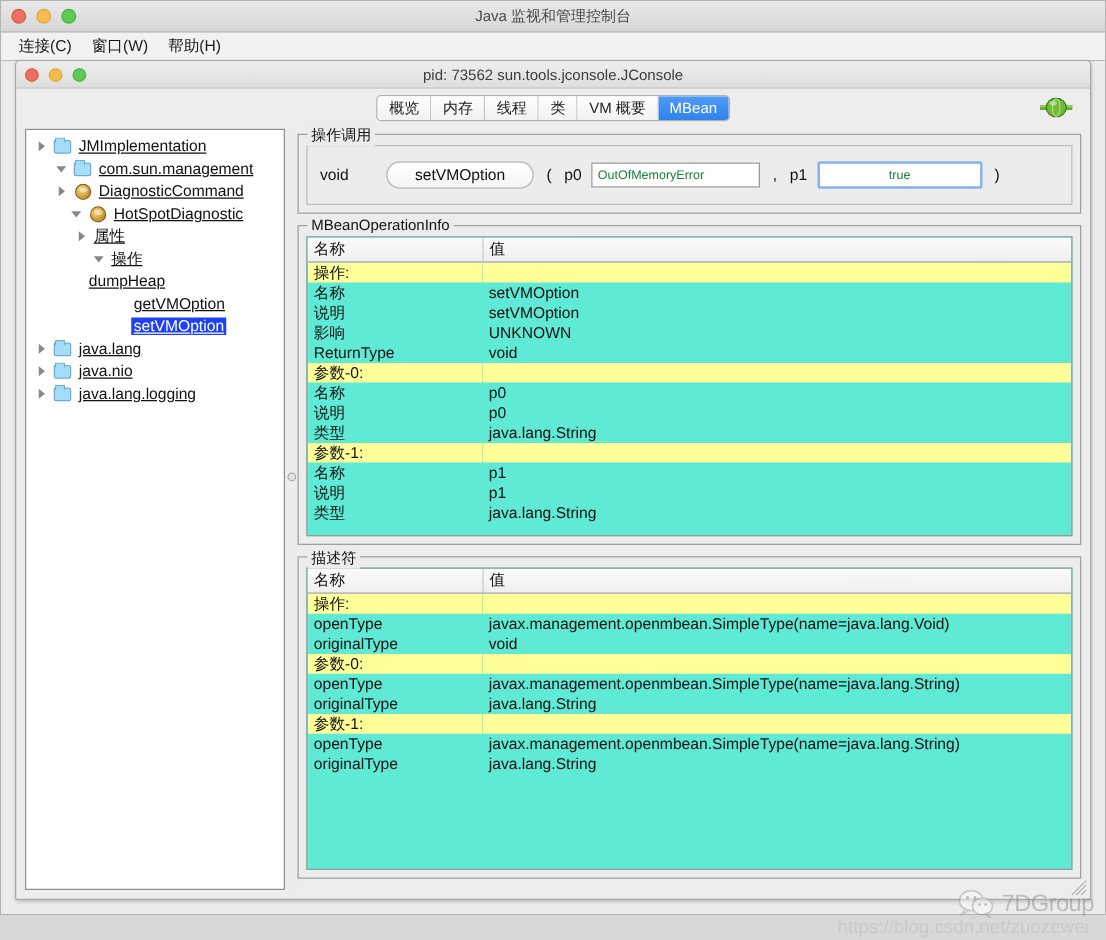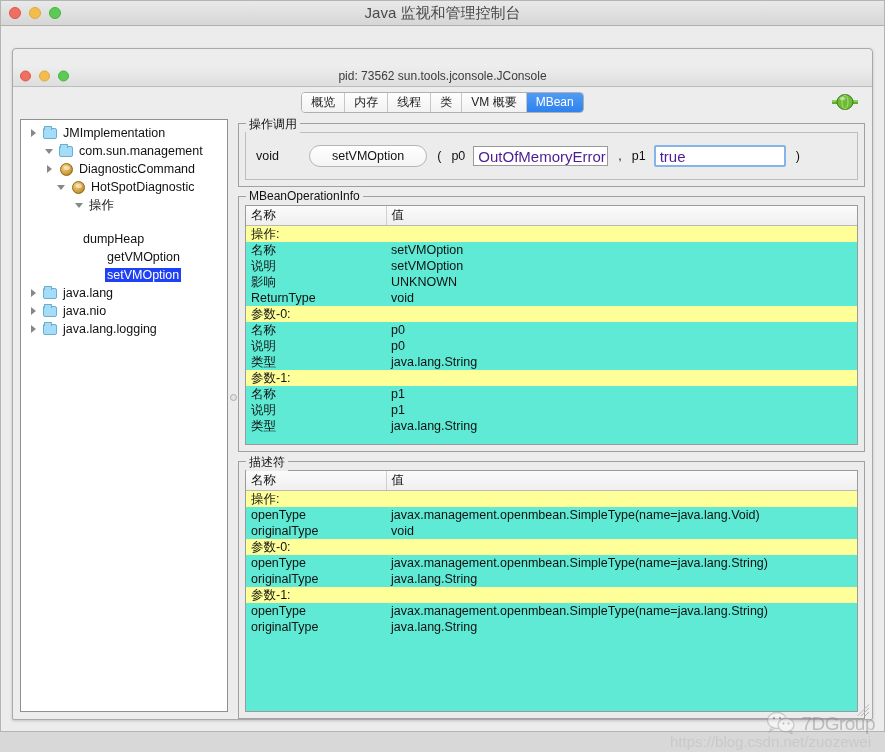--- a/index.html
+++ b/index.html
@@ -27,21 +27,21 @@
     position: relative;
     display: flex; align-items: center;
   }
   .traffic-lights { position: absolute; left: 8px; top: 50%; transform: translateY(-50%); display: flex; gap: 8px; }
   .tl { width: 12px; height: 12px; border-radius: 50%; }
   .tl.red    { background: #ef6f61; border: 1px solid #d9594c; }
   .tl.yellow { background: #f3bc4d; border: 1px solid #dda93c; }
   .tl.green  { background: #5cca54; border: 1px solid #45b340; }
   #outer-title {
     width: 100%; text-align: center;
-    font-size: 15px; color: #4a4a4a;
+    font-size: 12px; color: #4a4a4a;
   }
 
   #menubar {
     height: 23px; min-height: 23px;
     background: #f2f2f2;
     border-bottom: 1px solid #b9b9b9;
     display: flex; align-items: center;
     padding-left: 6px;
   }
   .menu-item {
@@ -63,21 +63,21 @@
     border: 1px solid #a9a9a9;
     border-radius: 4px 4px 2px 2px;
     display: flex; flex-direction: column;
     box-shadow: 0 1px 3px rgba(0,0,0,0.18);
     overflow: hidden;
   }
   #inner-titlebar {
     height: 22px; min-height: 22px;
     background: linear-gradient(to bottom, #eeeeee 0%, #dedede 100%);
     border-bottom: 1px solid #bcbcbc;
-    position: relative; display: flex; align-items: center; margin-top: 16px;
+    position: relative; display: flex; align-items: center;
   }
   #inner-titlebar .traffic-lights { left: 7px; }
   #inner-titlebar .tl { width: 11px; height: 11px; }
   #inner-title { width: 100%; text-align: center; font-size: 12px; color: #3c3c3c; }
 
   
   #tabstrip {
     height: 30px; min-height: 30px;
     position: relative;
     display: flex; align-items: center; justify-content: center;
@@ -159,21 +159,21 @@
     content:''; position:absolute; left:0; top:-3px; width:6px; height:3px;
     background:#a5dcf7; border:1px solid #6aaed4; border-bottom:none; border-radius:1px 1px 0 0;
   }
   .bean-ico { width:13px; height:13px; border-radius:50%;
     background: radial-gradient(circle at 35% 30%, #f6d98a, #c9932f 70%, #8d6414);
     border:1px solid #8d6414; position: relative; }
   .bean-ico:after {
     content:''; position:absolute; left:3px; top:2px; width:6px; height:4px;
     border-radius:50%; background:rgba(255,255,255,0.45);
   }
-  .tree-label { padding: 0 2px; }
+  .tree-label { padding: 0 2px; text-decoration: underline; }
   .tree-row.selected .tree-label { background: #1f41f5; color: #fff; }
 
   
   .group {
     position: relative;
     border: 1px solid #a0a0a0;
     margin-top: 9px;
     background: #ececec;
     padding: 8px 6px 6px 6px;
   }
@@ -196,27 +196,27 @@
   .op-button {
     font-size: 12.5px; color: #111;
     background: linear-gradient(to bottom,#ffffff,#f4f4f4);
     border: 1px solid #b6b6b6; border-radius: 12px;
     padding: 3px 22px; min-width: 118px; text-align:center;
     cursor: default;
   }
   .paren { font-size: 12.5px; color:#111; margin: 0 2px; }
   .pname { font-size: 12.5px; color:#111; }
   .ptext {
-    font-size: 15px; color:#4c1d95;
+    font-size: 10px; color:#15803d;
     background: #fff; border: 1px solid #9a9a9a;
     padding: 2px 4px; height: 20px; line-height: 16px;
   }
   .ptext.p0 { width: 135px; }
   .ptext.p1 {
-    width: 132px; 
+    width: 132px; text-align: center;
     border: 2px solid #84b4e8; border-radius: 2px;
     height: 22px; line-height: 16px;
   }
 
   
   .tbl-wrap {
     border: 1px solid #9b9b9b;
     background: #5eead4;
     overflow: hidden;
   }
@@ -273,20 +273,25 @@
 
   <div id="outer-titlebar">
     <div class="traffic-lights">
       <span class="tl red"></span>
       <span class="tl yellow"></span>
       <span class="tl green"></span>
     </div>
     <div id="outer-title">Java 监视和管理控制台</div>
   </div>
 
+  <div id="menubar">
+    <div class="menu-item">连接(C)</div>
+    <div class="menu-item">窗口(W)</div>
+    <div class="menu-item">帮助(H)</div>
+  </div>
 
   <div id="outer-body"></div>
 </div>
 
 <div id="inner-window">
 
   <div id="inner-titlebar">
     <div class="traffic-lights">
       <span class="tl red"></span>
       <span class="tl yellow"></span>
@@ -346,27 +351,33 @@
           </div>
           <div class="tree-row" style="padding-left: 32px;">
             <span class="twisty expanded">
               <i></i>
             </span>
             <span class="ico">
               <span class="bean-ico"></span>
             </span>
             <span class="tree-label">HotSpotDiagnostic</span>
           </div>
+          <div class="tree-row" style="padding-left: 36px;">
+            <span class="twisty collapsed">
+              <i></i>
+            </span>
+            <span class="tree-label">属性</span>
+          </div>
           <div class="tree-row" style="padding-left: 50px;">
             <span class="twisty expanded">
               <i></i>
             </span>
             <span class="tree-label">操作</span>
           </div>
-          <div class="tree-row" style="padding-left: 44px; margin-top: 16px;">
+          <div class="tree-row" style="padding-left: 32px;">
             <span class="twisty none">
               <i></i>
             </span>
             <span class="tree-label">dumpHeap</span>
           </div>
           <div class="tree-row" style="padding-left: 68px;">
             <span class="twisty none">
               <i></i>
             </span>
             <span class="tree-label">getVMOption</span>

